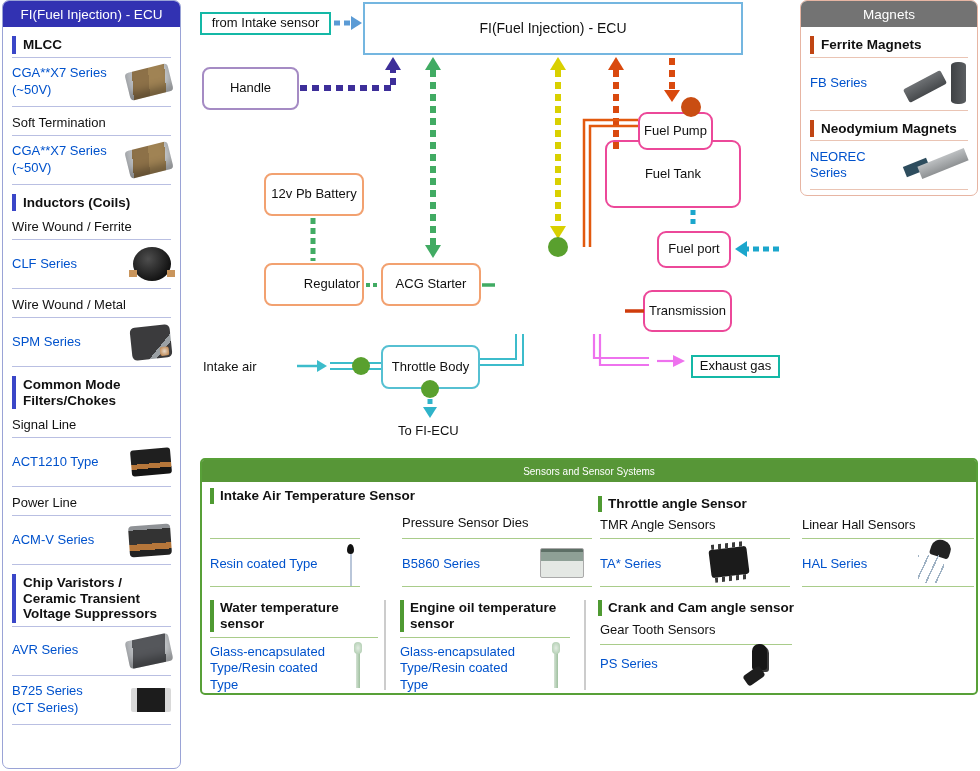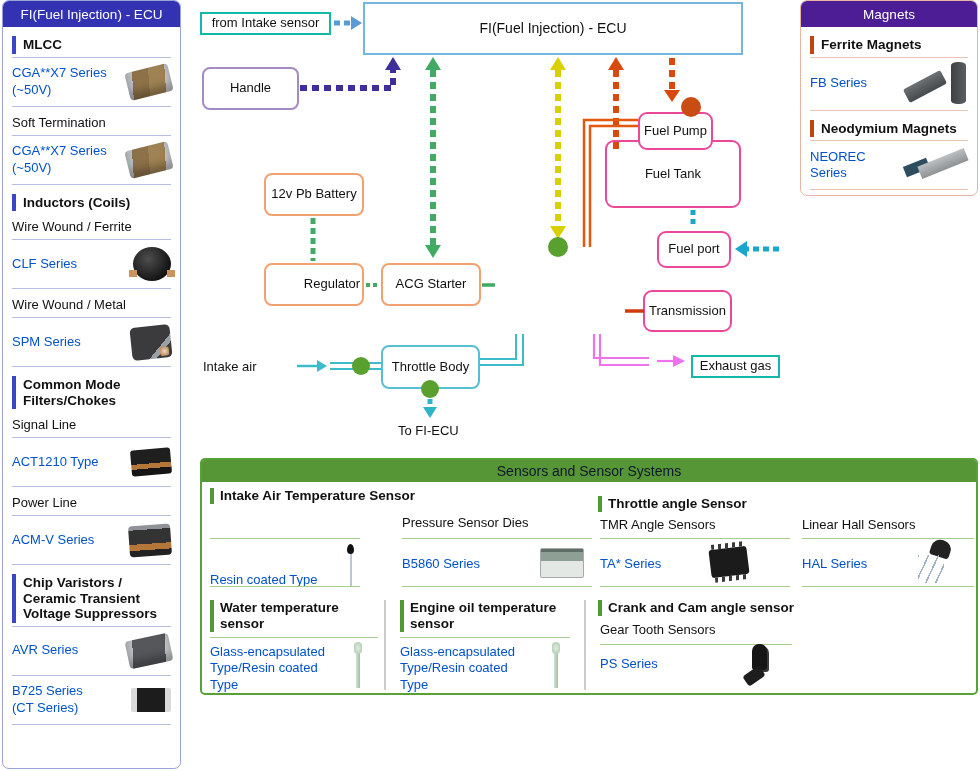--- a/index.html
+++ b/index.html
@@ -8,21 +8,21 @@
   .ml{white-space:pre-line;}
   a,.lnk{color:#0052cc;text-decoration:none;font-size:13px;line-height:1.25;cursor:pointer;}
 
   
   .panel{position:absolute;background:#fff;border:1px solid #9aa3d6;border-radius:7px;box-sizing:border-box;}
   .panel-hd{height:26px;display:flex;align-items:center;justify-content:center;
             color:#fff;font-size:13.5px;border-radius:6px 6px 0 0;}
   .sidebar{left:2px;top:0;width:179px;height:769px;}
   .sidebar .panel-hd{background:#3232b2;}
   .magnets{left:800px;top:0;width:178px;height:196px;border-color:#e7b5a3;}
-  .magnets .panel-hd{background:#4c1d95;}
+  .magnets .panel-hd{background:#737373;}
   .pbody{padding:0 9px;}
   .sec{display:flex;gap:7px;margin:9px 0 3px;}
   .sec .bar{width:4px;flex:0 0 auto;background:#3a46c8;}
   .magnets .sec .bar{background:#c04513;}
   .sec .t{font-weight:bold;font-size:13.5px;line-height:1.15;padding:1px 0;}
   .plain{font-size:13px;margin:8px 0 5px;}
   .lrow{display:flex;align-items:center;justify-content:space-between;
         border-top:1px solid #b9bfe2;border-bottom:1px solid #b9bfe2;
         padding:4px 0;min-height:40px;}
   .magnets .lrow{border-color:#eac4b4;}
@@ -94,22 +94,22 @@
   .n-purple{border:2px solid #a58bc4;border-radius:8px;}
   .n-orange{border:2px solid #f2a170;border-radius:8px;}
   .n-green{border:2px solid #ec4899;border-radius:9px;}
   .n-teal {border:2px solid #56c0d2;border-radius:8px;}
   .dlabel{position:absolute;font-size:13px;z-index:2;}
   .connectors{position:absolute;left:0;top:0;z-index:3;pointer-events:none;}
 
   
   .sn-panel{position:absolute;left:200px;top:458px;width:778px;height:237px;
             border:2px solid #58a038;border-radius:5px;box-sizing:border-box;background:#fff;}
-  .sn-hd{height:22px;background:#579637;color:#0f172a;display:flex;align-items:center;
-         justify-content:center;font-size:14px;border-radius:2px 2px 0 0;}
+  .sn-hd{height:22px;background:#579637;color:#ffffff;display:flex;align-items:center;
+         justify-content:center;font-size:10px;border-radius:2px 2px 0 0;}
   .sn{position:absolute;box-sizing:border-box;}
   .sn-sec{display:flex;gap:6px;}
   .sn-sec .bar{width:4px;flex:0 0 auto;background:#4f9a32;}
   .sn-sec .t{font-weight:bold;font-size:13.5px;line-height:1.2;}
   .sn-label{font-size:13px;}
   .sn-ul{height:1px;background:#a9cc8a;}
   .sn-div{width:2px;border-left:1px solid #ccc;border-right:1px solid #ccc;}
 </style>
 </head>
 <body>
@@ -297,21 +297,21 @@
   <div class="sn-panel">
     <div class="sn-hd">Sensors and Sensor Systems</div>
 
     <div class="sn sn-sec" style="left:8px;top:28px;">
         <span class="bar"></span>
         <span class="t">Intake Air Temperature Sensor</span>
       </div>
     <div class="sn sn-label" style="left:200px;top:55px;">Pressure Sensor Dies</div>
     <div class="sn sn-ul" style="left:8px;top:78px;width:150px;"></div>
     <div class="sn sn-ul" style="left:200px;top:78px;width:190px;"></div>
-    <div class="sn lnk" style="left:8px;top:112px;">Resin coated Type</div>
+    <div class="sn lnk" style="left:8px;top:96px;">Resin coated Type</div>
     <div class="sn ph ic-pin" style="left:142px;top:84px;"></div>
     <div class="sn lnk" style="left:200px;top:96px;">B5860 Series</div>
     <div class="sn ph ic-b5860" style="left:338px;top:88px;"></div>
     <div class="sn sn-ul" style="left:8px;top:126px;width:150px;"></div>
     <div class="sn sn-ul" style="left:200px;top:126px;width:190px;"></div>
 
     <div class="sn sn-sec" style="left:396px;top:36px;">
         <span class="bar"></span>
         <span class="t">Throttle angle Sensor</span>
       </div>

